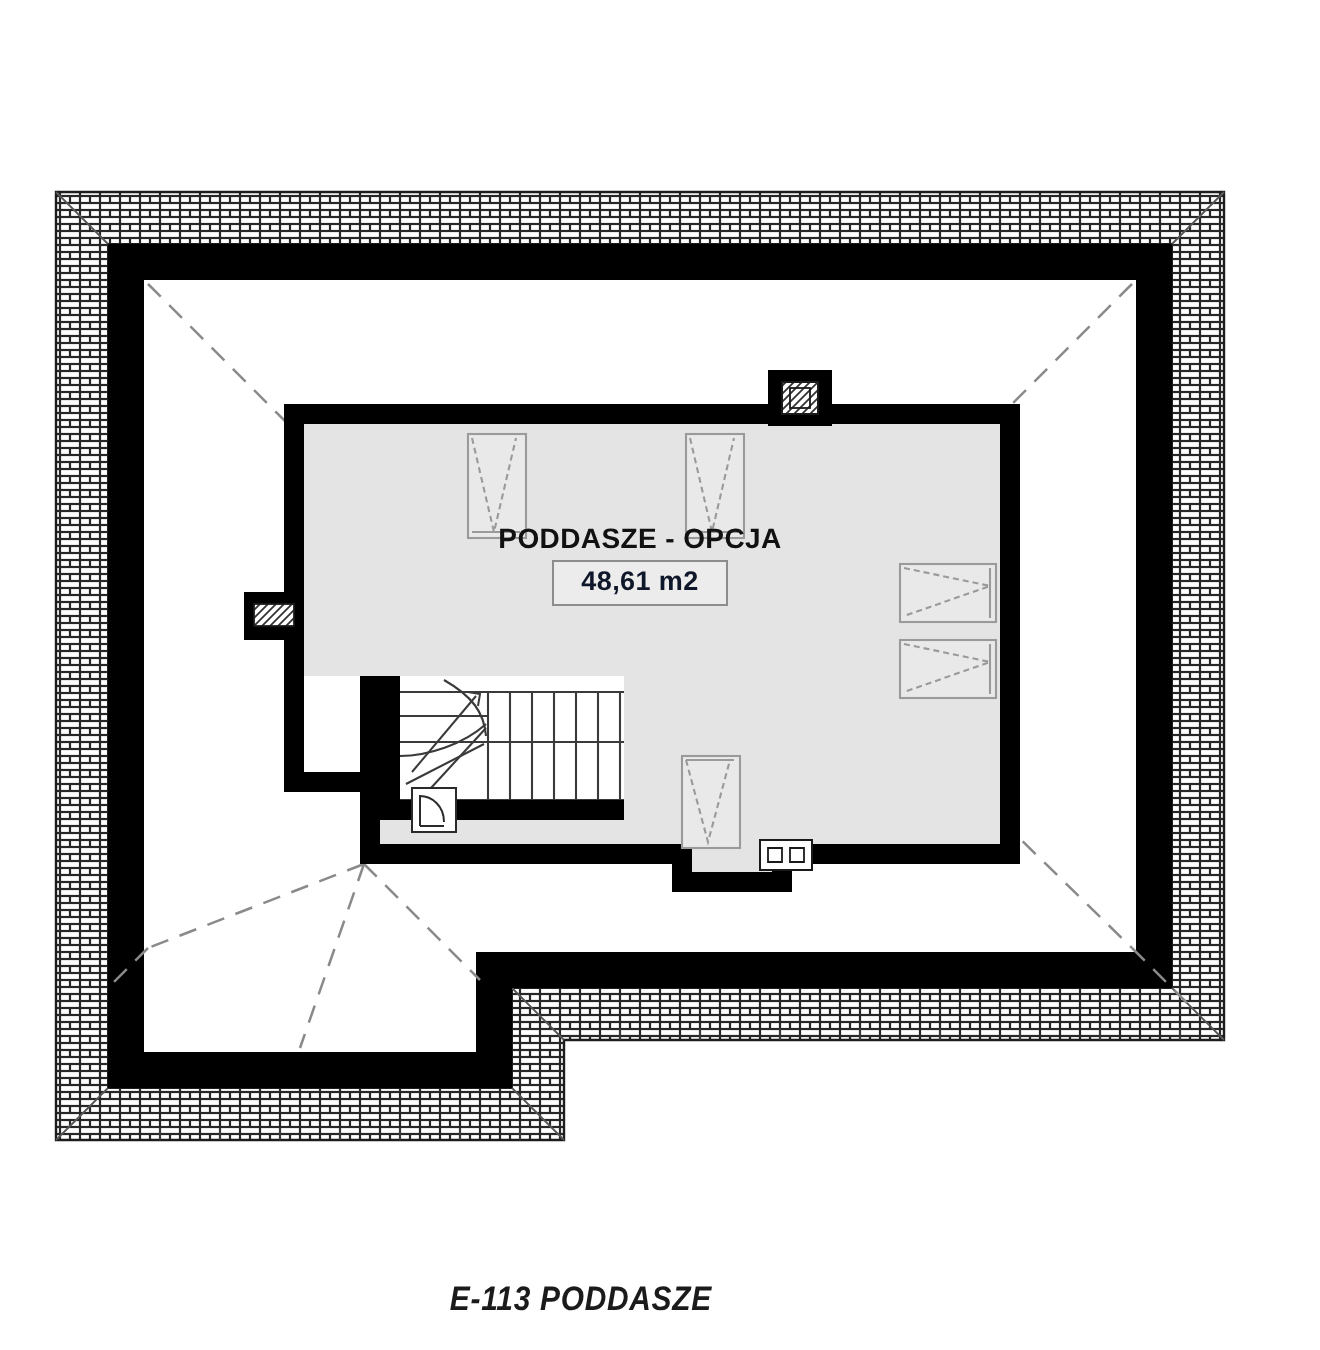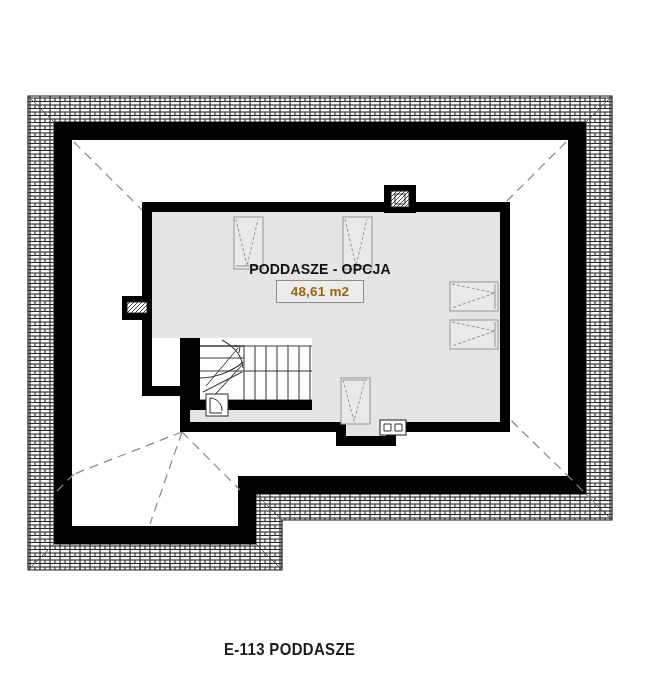--- a/index.html
+++ b/index.html
@@ -25,20 +25,21 @@
     position: absolute;
     left: 0;
     top: 0;
   }
   .caption-wrap {
     position: absolute;
     left: 0;
     top: 640px;
     width: 580px;
     text-align: center;
+    font-style: italic;
   }
   .caption-text {
     font-family: "Liberation Sans", sans-serif;
     font-size: 17px;
     font-weight: bold;
     letter-spacing: 0.4px;
     color: #1b1b1b;
     transform: scaleX(0.88);
     display: inline-block;
   }
@@ -63,21 +64,21 @@
     margin: 3px auto 0 auto;
     display: inline-block;
     border: 1px solid #8d8d8d;
     background: #ececec;
     padding: 1px 14px 2px 14px;
   }
   .room-area-text {
     font-family: "Liberation Sans", sans-serif;
     font-size: 13.5px;
     font-weight: bold;
-    color: #a16207;
+    color: #0f172a;
     letter-spacing: 0.2px;
     white-space: nowrap;
   }
 </style>
 </head>
 <body>
 
 <div id="plan-root">
 
   <svg id="floorplan-svg" width="660" height="675" viewBox="0 0 660 675">

